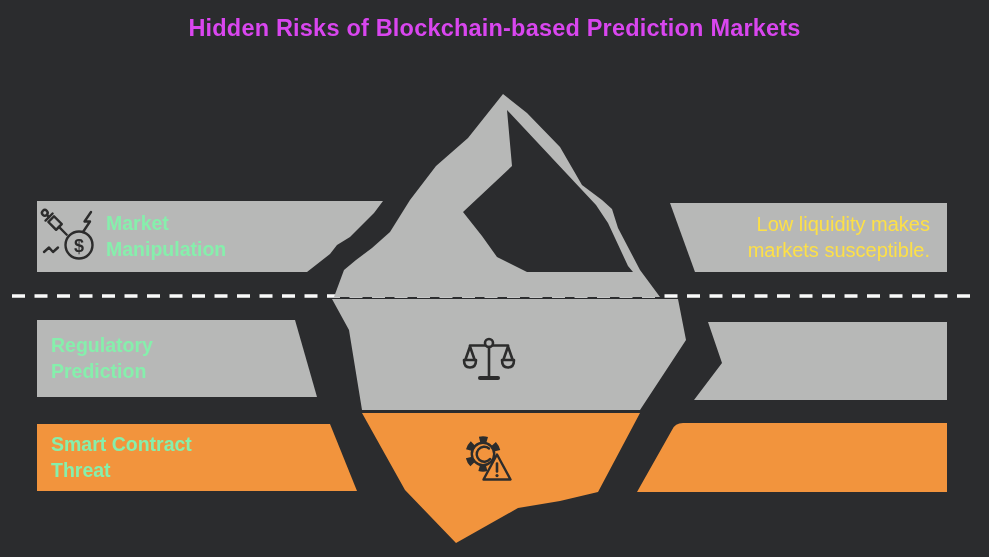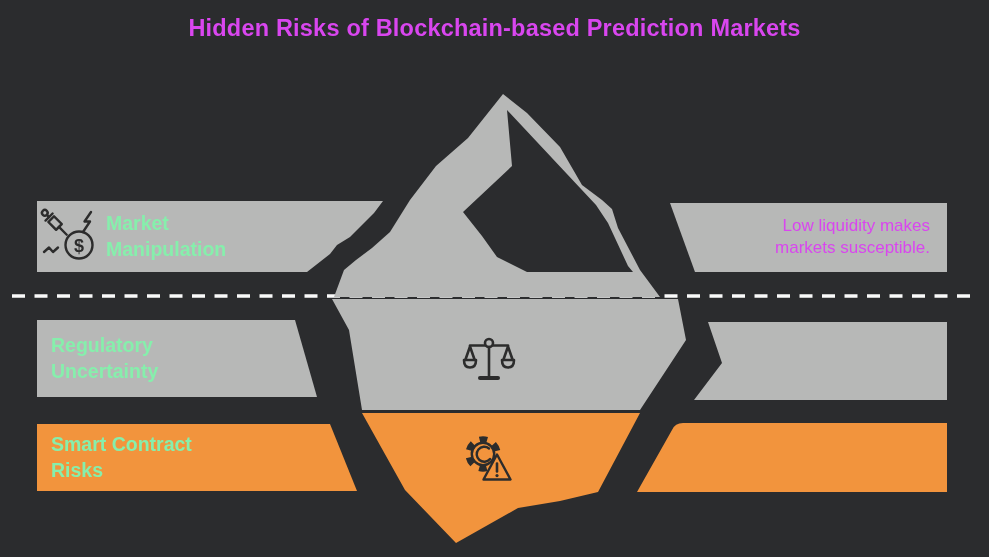--- a/index.html
+++ b/index.html
@@ -15,21 +15,21 @@
     position:absolute;top:15px;left:0;width:100%;
     text-align:center;
     color:#d946ef;font-size:23.5px;font-weight:bold;letter-spacing:.2px;
   }
   .risk-label{
     position:absolute;display:flex;align-items:center;
     font-weight:bold;font-size:19.5px;line-height:1.3;color:#86efac;
   }
   .risk-desc{
     position:absolute;display:flex;align-items:center;justify-content:flex-end;
-    text-align:right;font-size:17px;line-height:1.3;color:#d946ef;
+    text-align:right;font-size:20px;line-height:1.3;color:#fde047;
   }
   .l1{left:106px;top:201px;height:71px;width:172px;}
   .l2{left:51px;top:320px;height:77px;width:172px;}
   .l3{left:51px;top:424px;height:67px;width:192px;}
   .d1{right:59px;top:202px;height:70px;width:190px;}
   .d2{right:59px;top:321px;height:79px;width:170px;}
   .d3{right:59px;top:422px;height:70px;width:212px;}
 </style>
 </head>
 <body>
@@ -89,18 +89,18 @@
       <path d="M27,14.5 A7.5,7.5 0 1 0 28,25" fill="none" stroke="#2c2c2c" stroke-width="2.4" stroke-linecap="round"></path>
       <path d="M35,20.5 L48.5,45.5 L21.5,45.5 Z" fill="#f2943d" stroke="#2c2c2c" stroke-width="2.4" stroke-linejoin="round"></path>
       <line x1="35" y1="29.5" x2="35" y2="37.5" stroke="#2c2c2c" stroke-width="2.6" stroke-linecap="round"></line>
       <circle cx="35" cy="41.6" r="1.6" fill="#2c2c2c"></circle>
     </g>
   </svg>
 
   <div class="page-title">Hidden Risks of Blockchain-based Prediction Markets</div>
 
   <div class="risk-label l1">Market Manipulation</div>
-  <div class="risk-label l2">Regulatory Uncertainty</div>
-  <div class="risk-label l3">Smart Contract Risks</div>
+  <div class="risk-label l2">Regulatory Prediction</div>
+  <div class="risk-label l3">Smart Contract Threat</div>
 
   <div class="risk-desc d1">Low liquidity makes markets susceptible.</div>
 
 </div>
 
 </body></html>

